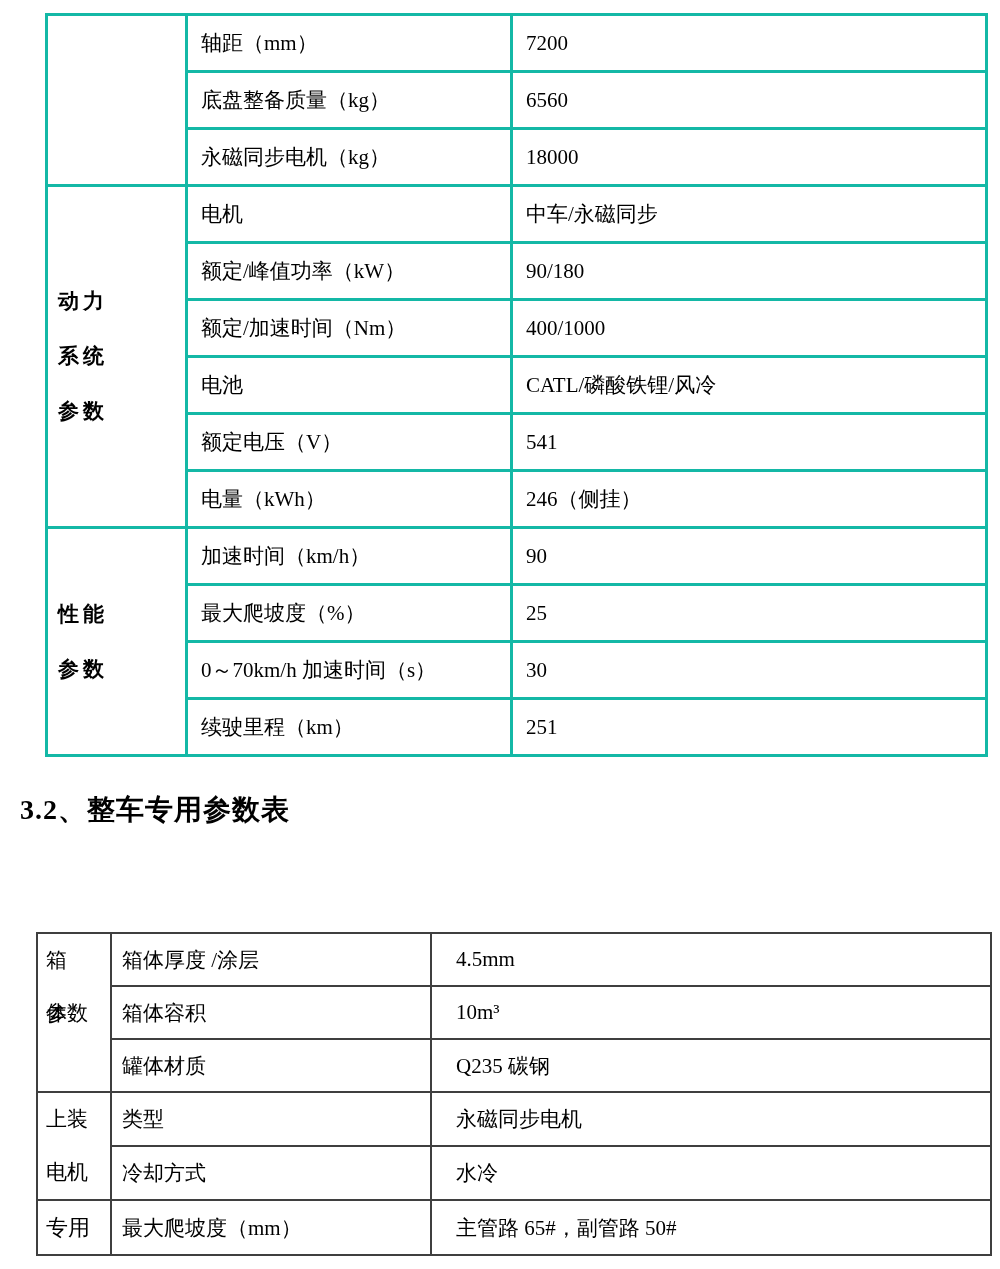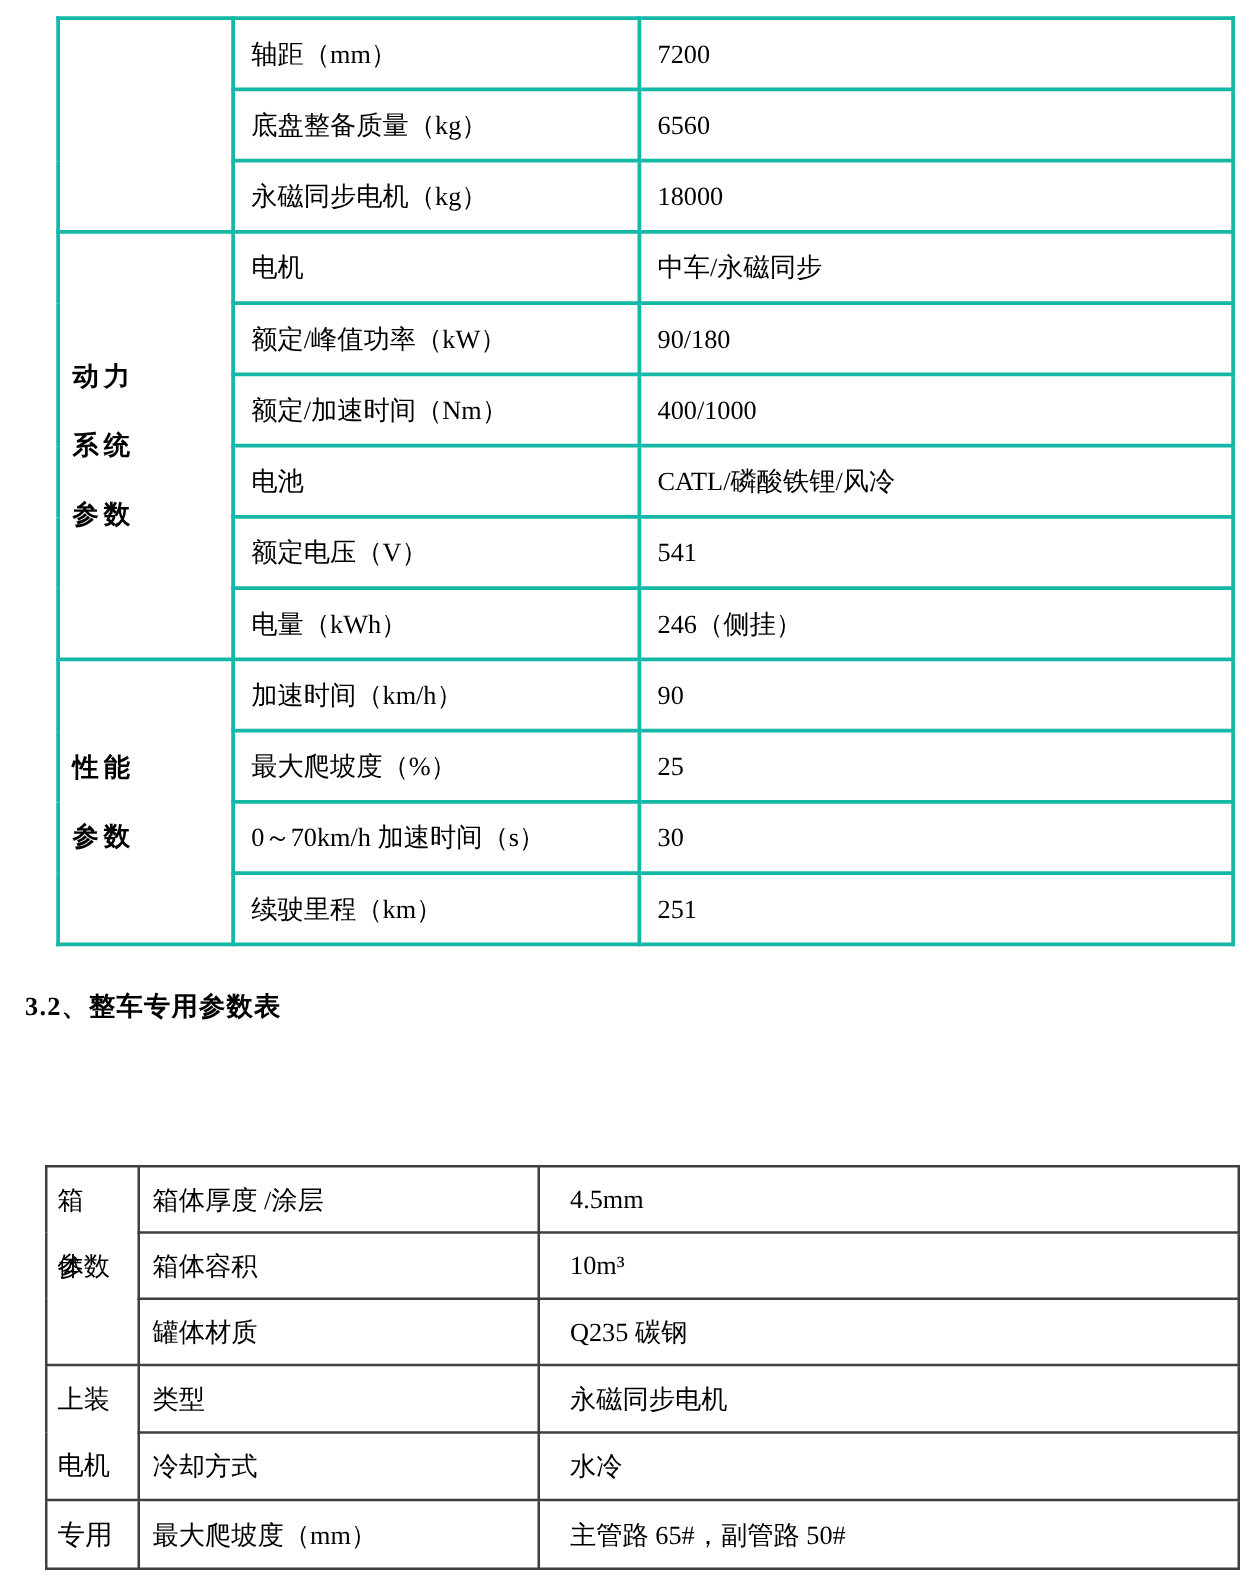--- a/index.html
+++ b/index.html
@@ -42,21 +42,21 @@
     letter-spacing: 4px;
     font-size: 21px;
     font-weight: bold;
   }
 
   
   .heading {
     position: absolute;
     left: 20px;
     top: 791px;
-    font-size: 21px;
+    font-size: 28px;
     font-weight: bold;
     letter-spacing: 1px;
     font-family: "Liberation Serif", "DejaVu Serif", serif;
   }
 
   
   table.t2 {
     position: absolute;
     left: 36px;
     top: 932px;

